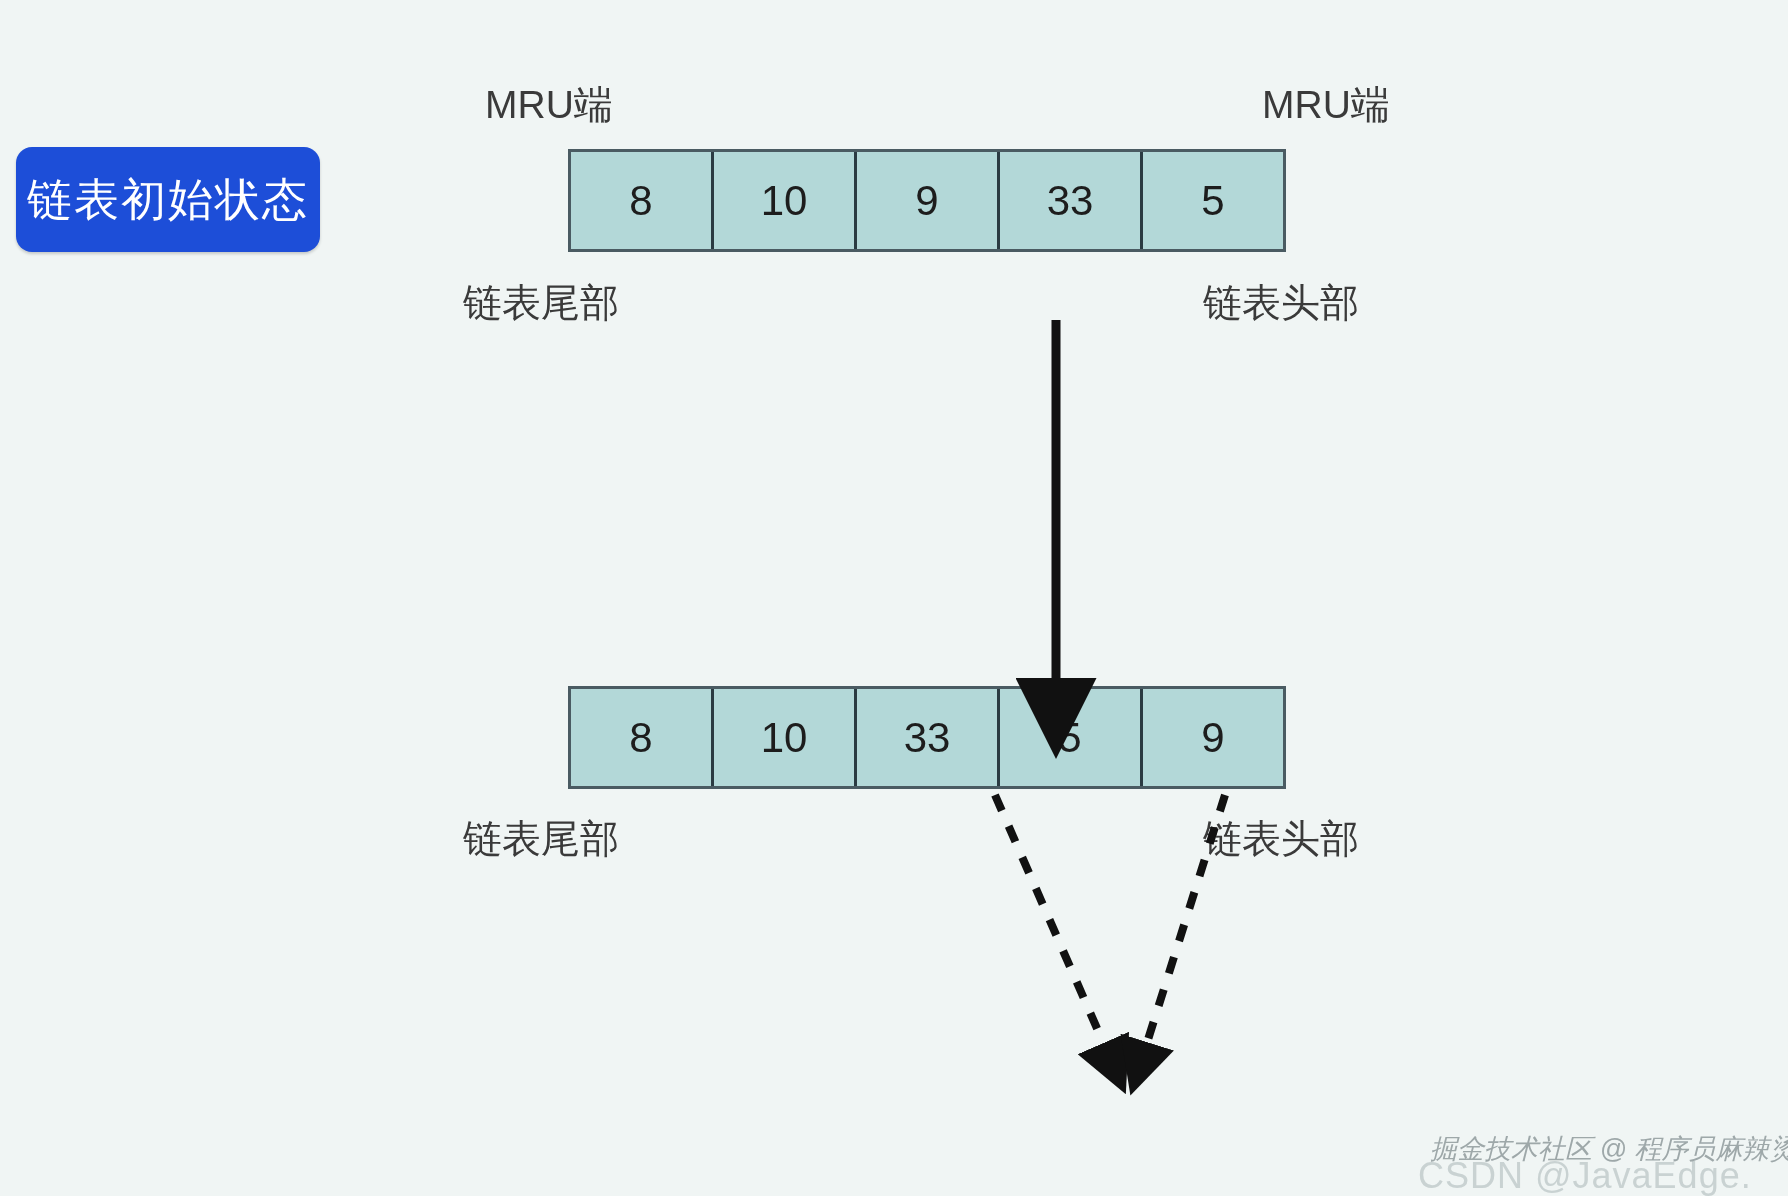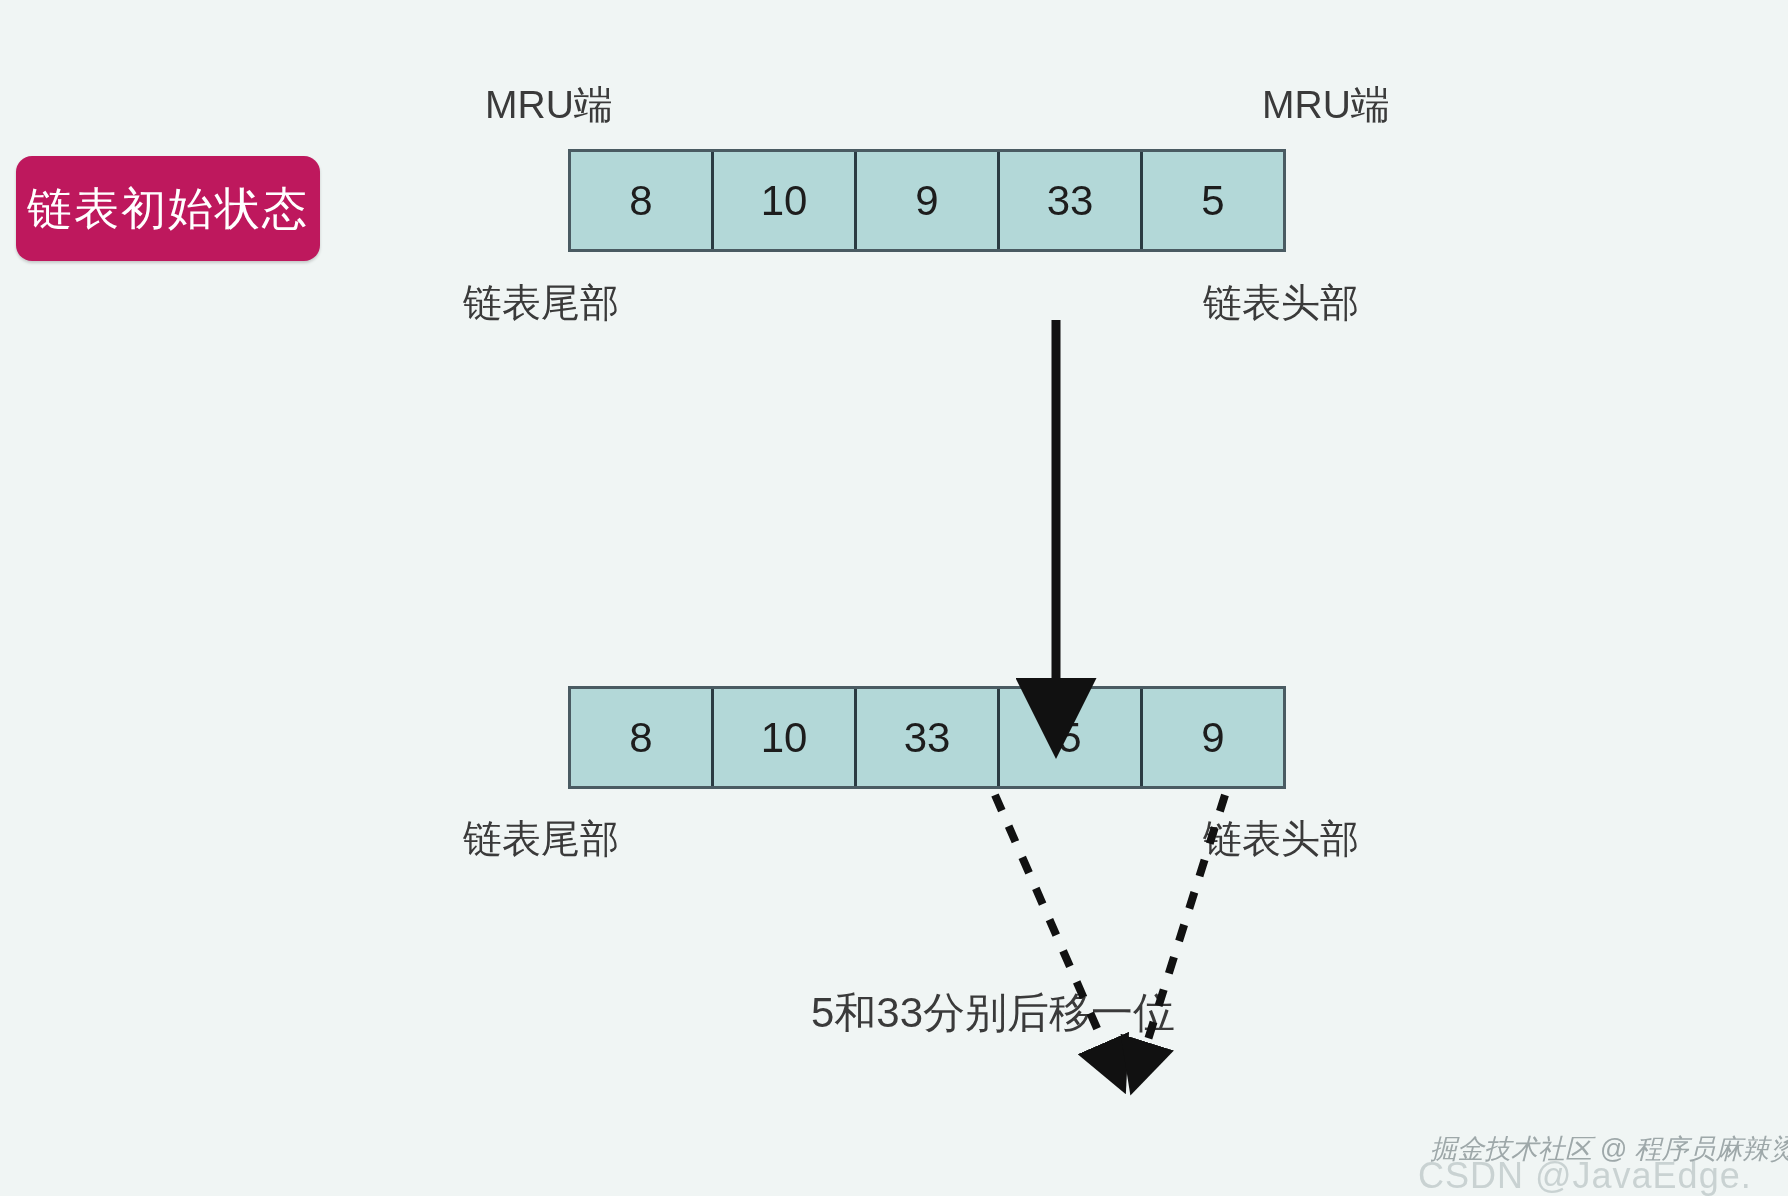--- a/index.html
+++ b/index.html
@@ -22,29 +22,28 @@
   }
 
   
   .badge {
     position: absolute;
     left: 16px;
     top: 147px;
     width: 304px;
     height: 105px;
     border-radius: 16px;
-    background: #be185d;
+    background: #1d4ed8;
     color: #ffffff;
     display: flex;
     align-items: center;
     justify-content: center;
     font-size: 45px;
     letter-spacing: 2px;
     box-shadow: 0 2px 3px rgba(0,0,0,0.18);
-    margin-top: 9px;
   }
 
   
   .list {
     position: absolute;
     display: flex;
     border: 3px solid #4a5b62;
     box-sizing: border-box;
     background: #b3d8d8;
   }
@@ -139,21 +138,20 @@
     <div class="cell">8</div>
     <div class="cell">10</div>
     <div class="cell">33</div>
     <div class="cell">5</div>
     <div class="cell">9</div>
   </div>
 
   <div class="lbl lbl-tail2">链表尾部</div>
   <div class="lbl lbl-head2">链表头部</div>
 
-  <div class="lbl lbl-shift">5和33分别后移一位</div>
 
   <svg class="arrows" viewBox="0 0 1788 1196">
     <defs>
       <marker id="solidHead" markerWidth="9" markerHeight="9" refX="3" refY="4.5" orient="auto" markerUnits="strokeWidth">
         <path d="M0,0 L9,4.5 L0,9 z" fill="#111111"></path>
       </marker>
       <marker id="dashHeadA" markerWidth="7" markerHeight="7" refX="3" refY="3.5" orient="auto" markerUnits="strokeWidth">
         <path d="M0,0 L7,3.5 L0,7 z" fill="#111111"></path>
       </marker>
     </defs>

